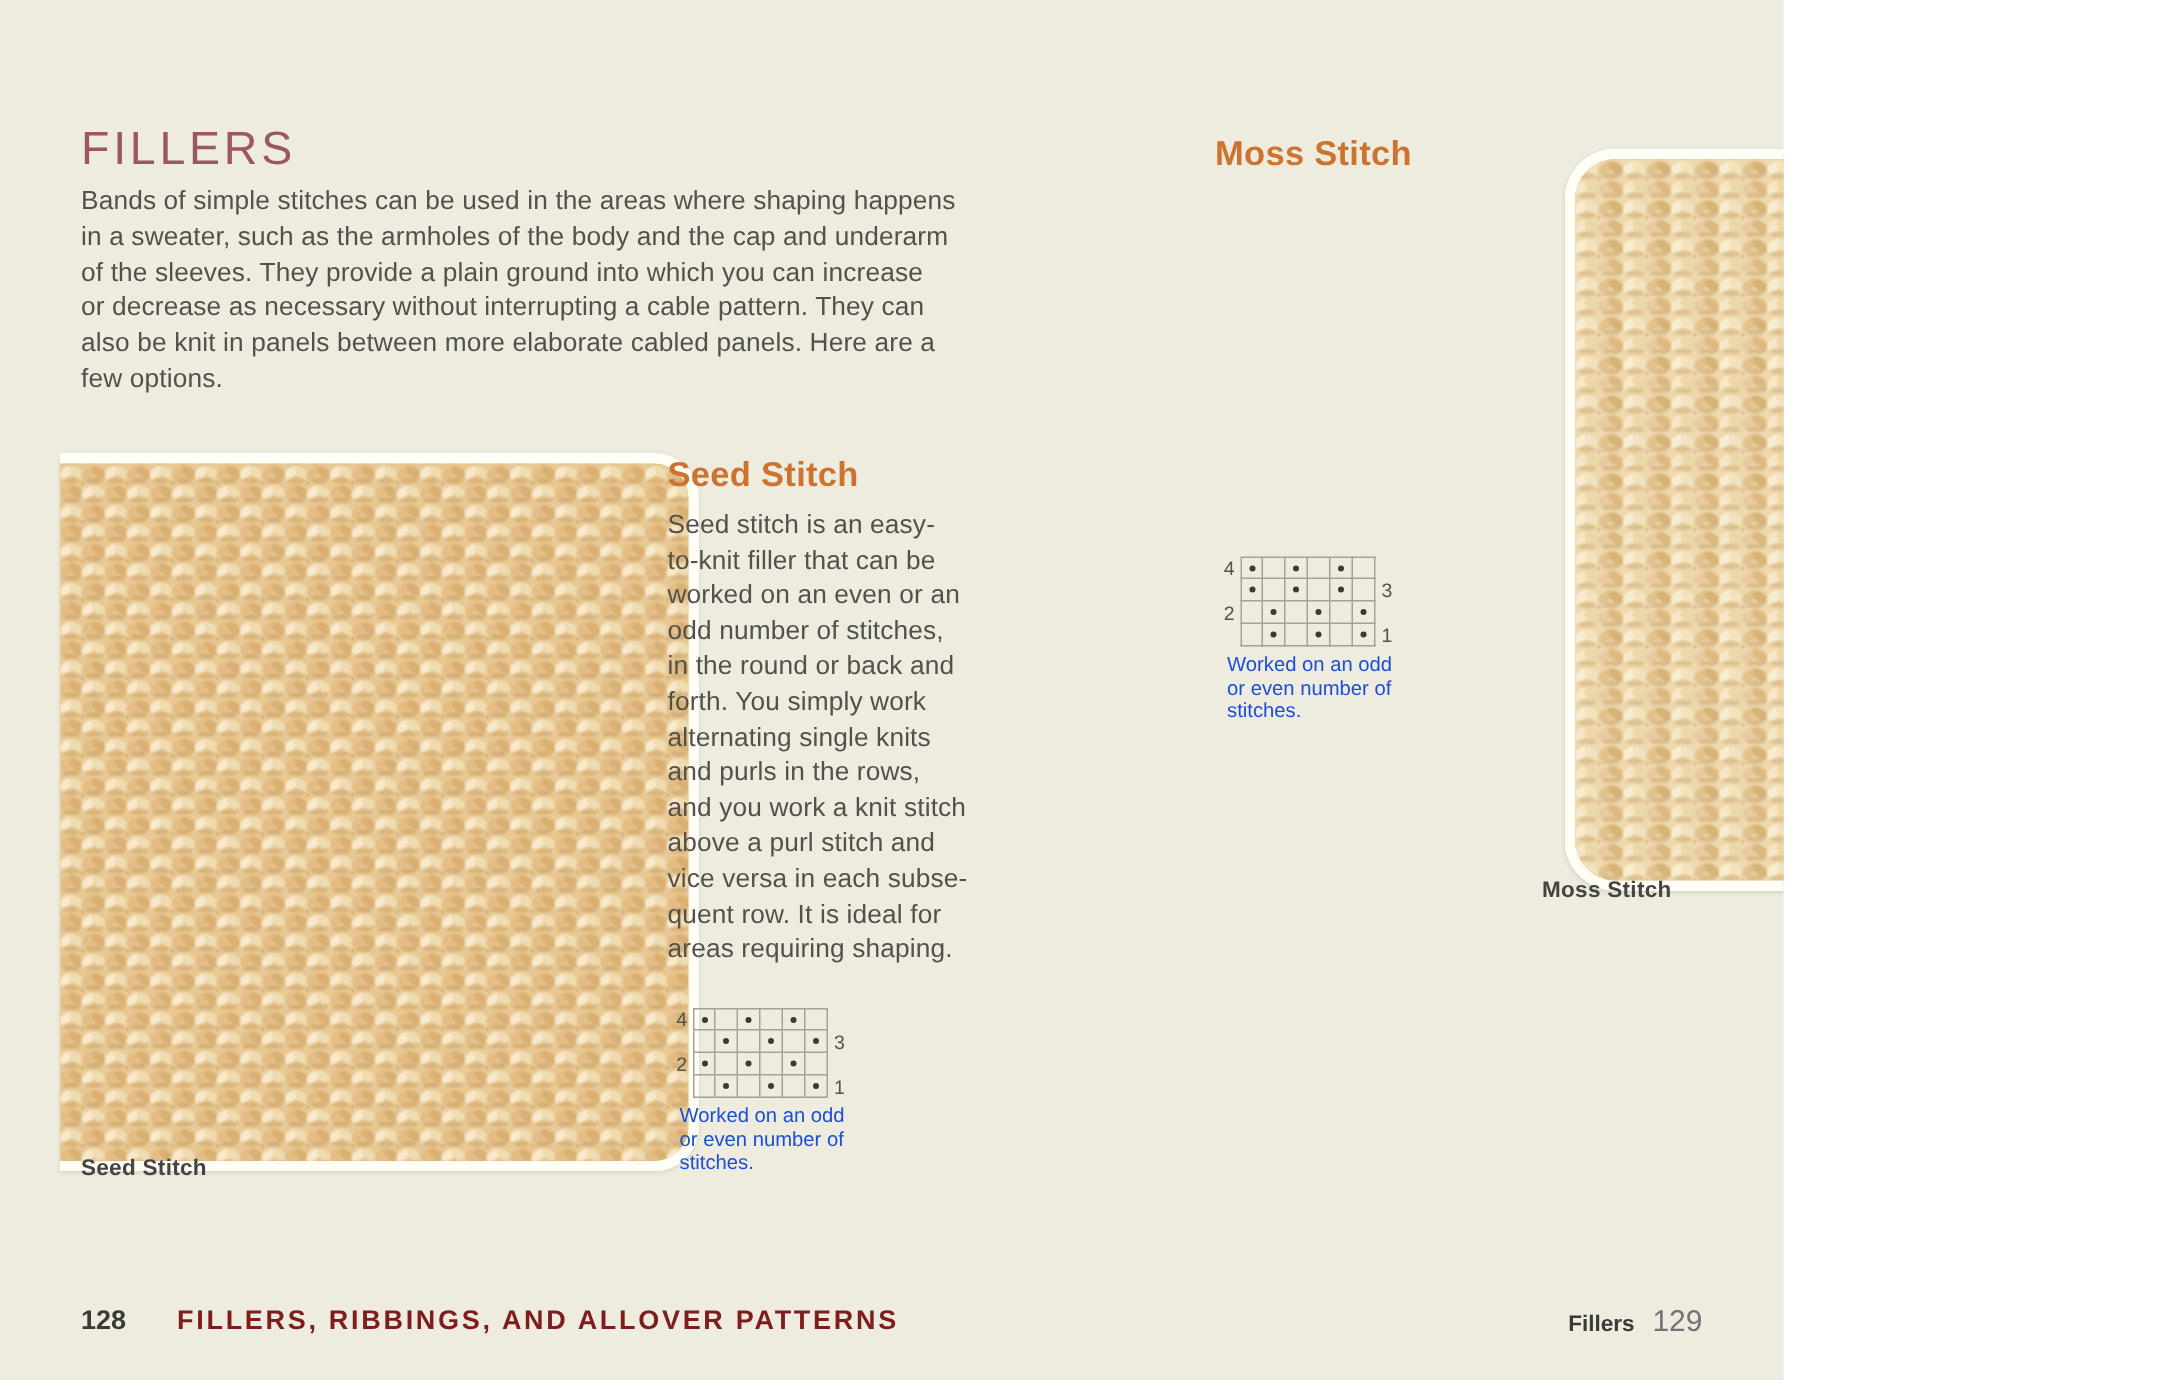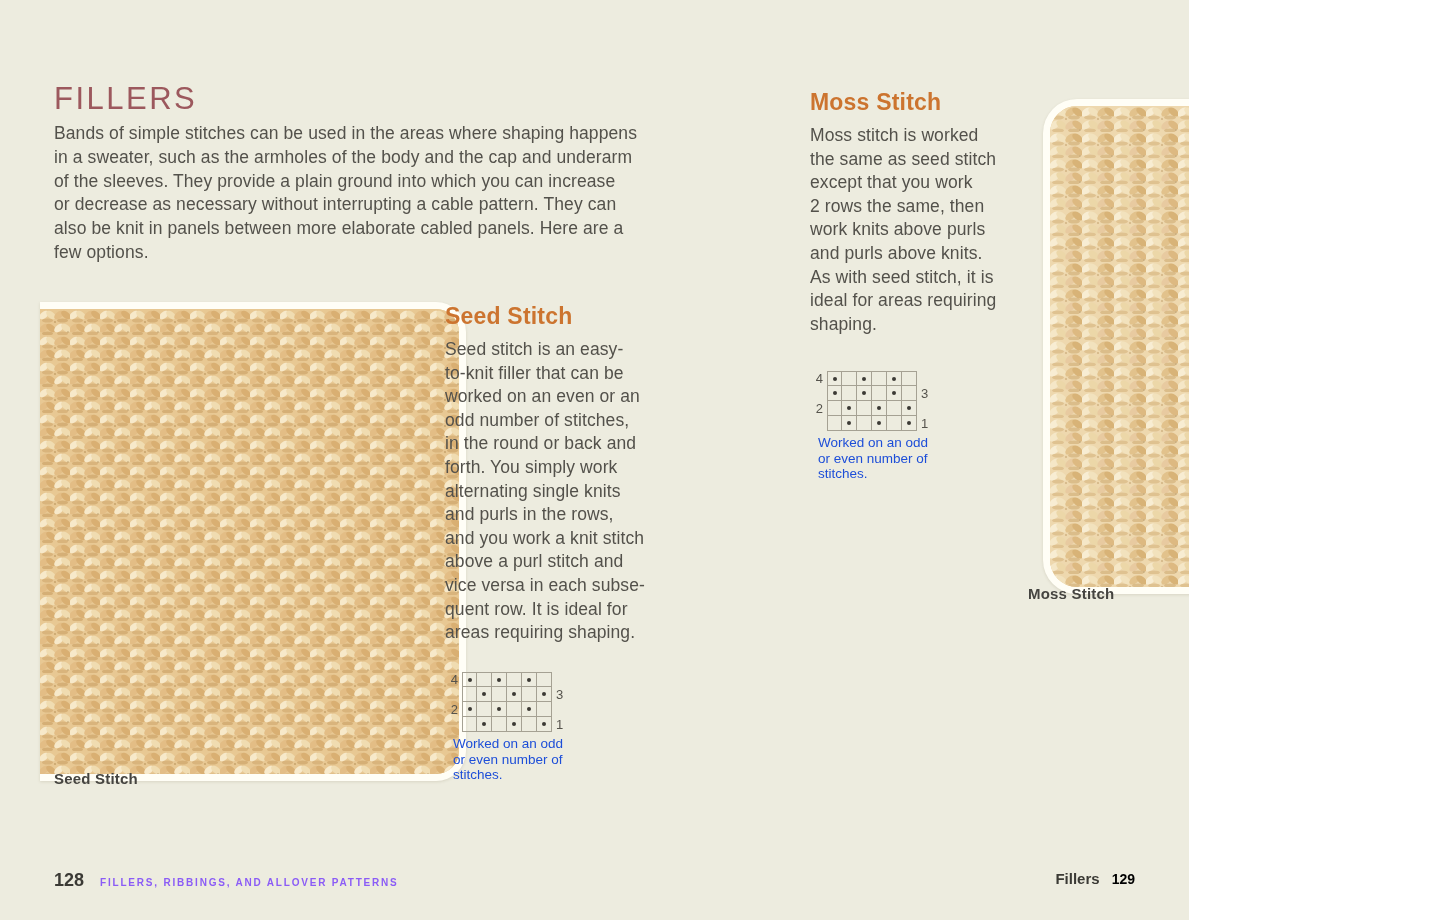--- a/index.html
+++ b/index.html
@@ -83,32 +83,32 @@
   .chart-caption{
     position:absolute;width:150px;margin:0;
     font-size:13.5px;line-height:15.5px;
     white-space:pre-line;color:#1d4ed8;
   }
   .chart-caption-seed{left:453px;top:736px;}
   .chart-caption-moss{left:818px;top:435px;}
   
   .footer-left{
     position:absolute;left:54px;top:870px;
-    display:flex;align-items:baseline;gap:16px;
+    display:flex;align-items:baseline;gap:34px;
   }
   .footer-left .pagenum{font-size:18px;font-weight:700;color:#3b3a35;}
   .footer-left .chapter{
-    font-size:10px;font-weight:600;letter-spacing:1.8px;color:#8b5cf6;text-align:right;
+    font-size:18px;font-weight:600;letter-spacing:1.8px;color:#7f1d1d;text-align:right;
   }
   .footer-right{
     position:absolute;right:54px;top:870px;
     display:flex;align-items:baseline;gap:12px;
   }
   .footer-right .label{font-size:15px;font-weight:700;color:#3b3a35;}
-  .footer-right .pagenum{font-size:14px;font-weight:700;color:#000000;}
+  .footer-right .pagenum{font-size:20px;font-weight:400;color:#737373;}
 </style>
 </head>
 <body>
 
 <div class="spread">
 
   <h1 class="section-title">FILLERS</h1>
 
   <p class="intro">Bands of simple stitches can be used in the areas where shaping happens
 in a sweater, such as the armholes of the body and the cap and underarm
@@ -238,29 +238,20 @@
 or even number of
 stitches.</p>
 
   <div class="footer-left">
     <span class="pagenum">128</span>
     <span class="chapter">FILLERS, RIBBINGS, AND ALLOVER PATTERNS</span>
   </div>
 
   <article class="article article-moss">
     <h2>Moss Stitch</h2>
-    <p>Moss stitch is worked
-the same as seed stitch
-except that you work
-2 rows the same, then
-work knits above purls
-and purls above knits.
-As with seed stitch, it is
-ideal for areas requiring
-shaping.</p>
   </article>
 
   <div class="chart chart-moss">
       <div class="chart-row first-row">
         <span class="chart-lbl chart-lbl-left">4</span>
         <span class="chart-cell first-col">
           <span class="chart-dot"></span>
         </span>
         <span class="chart-cell"></span>
         <span class="chart-cell">

